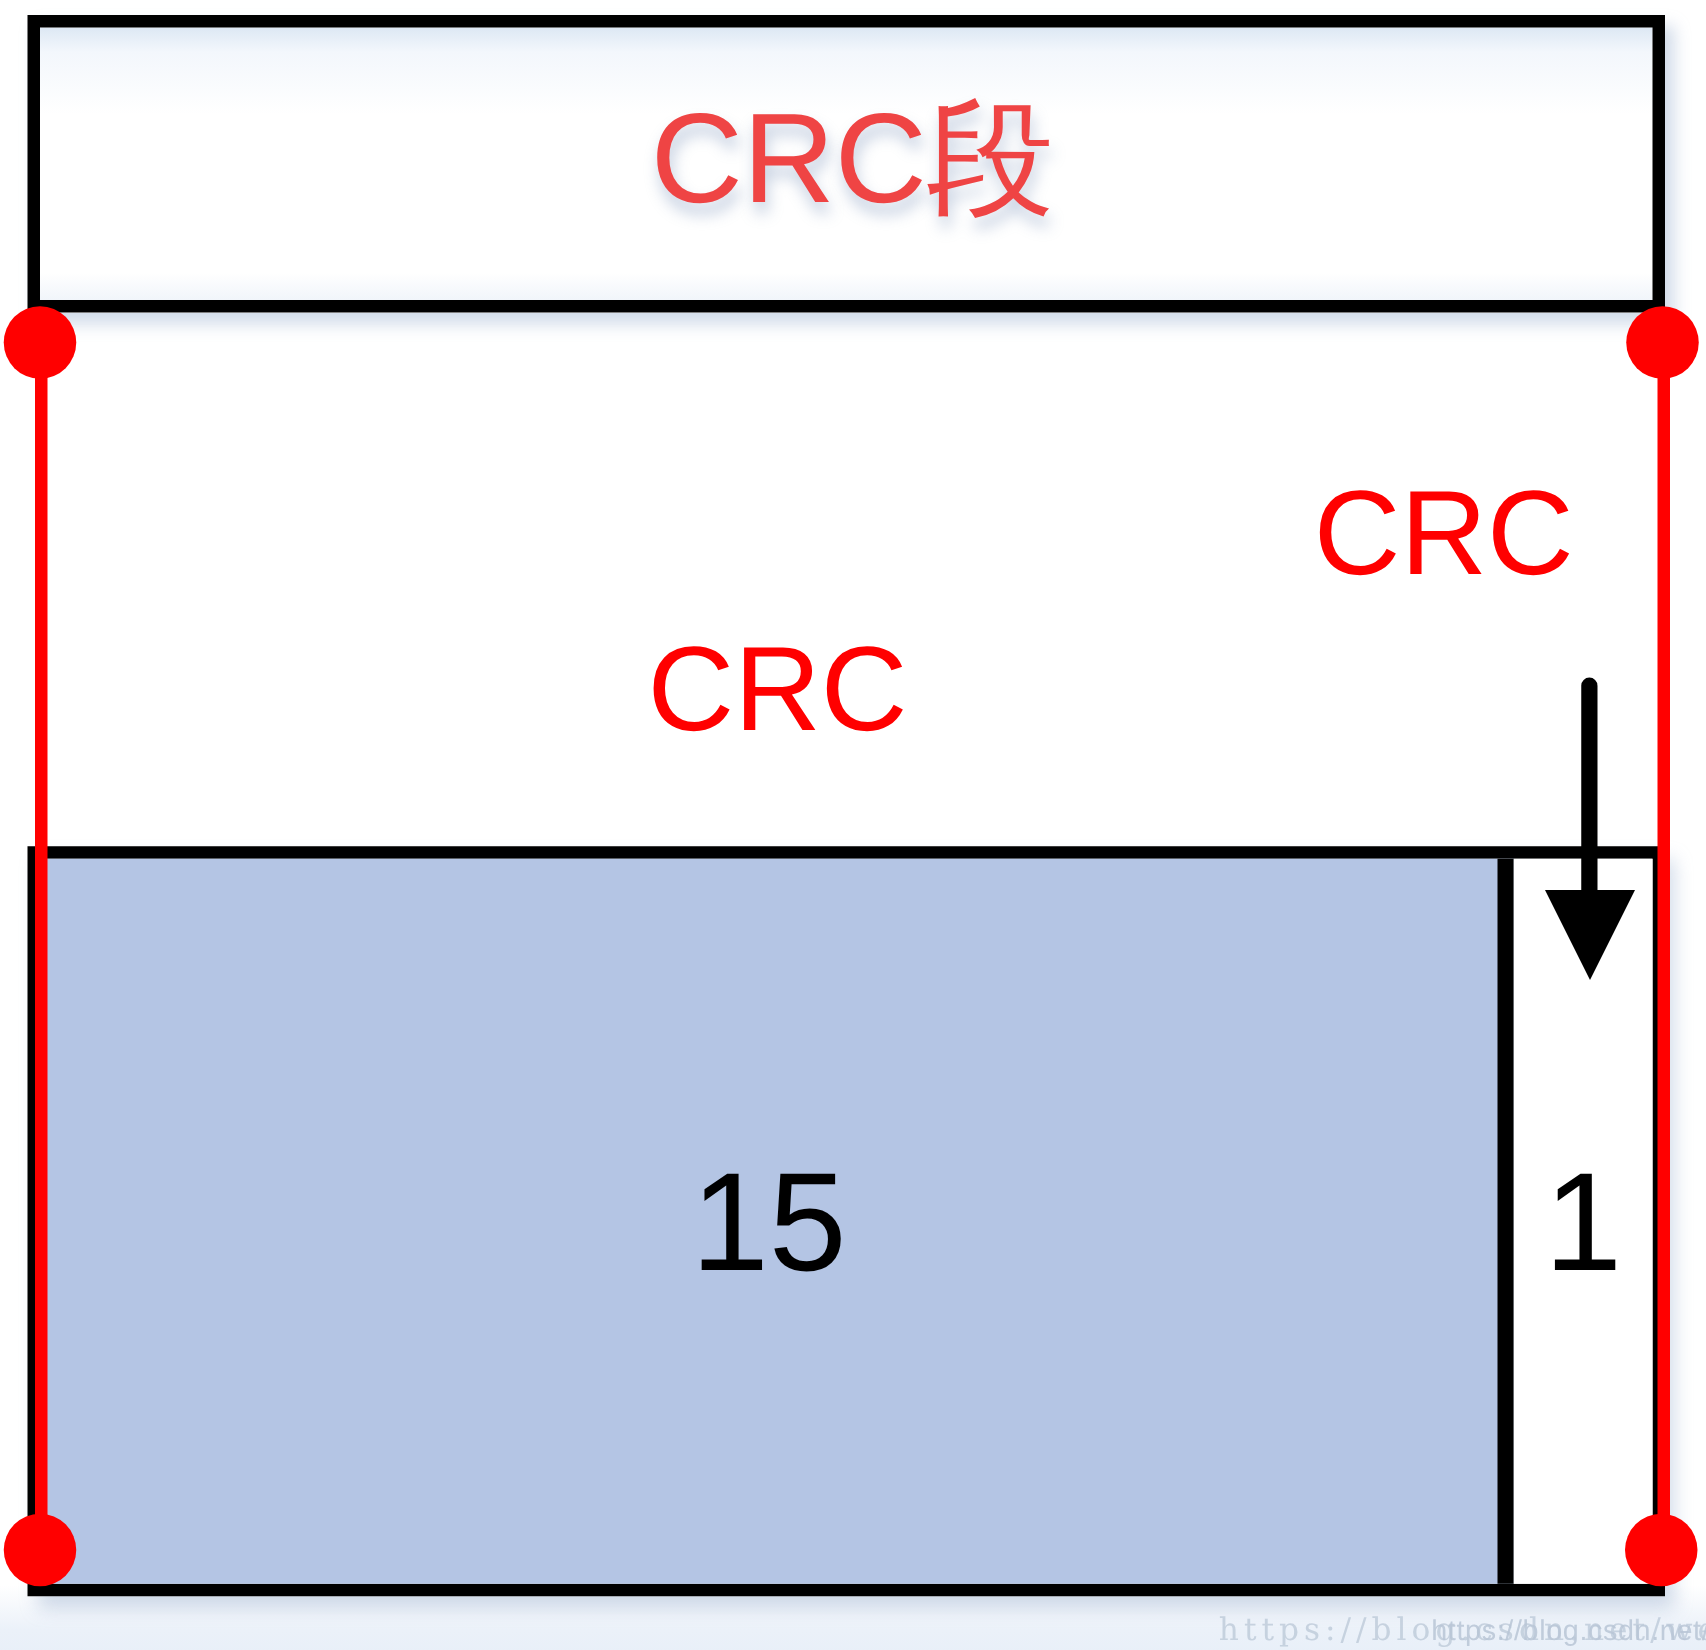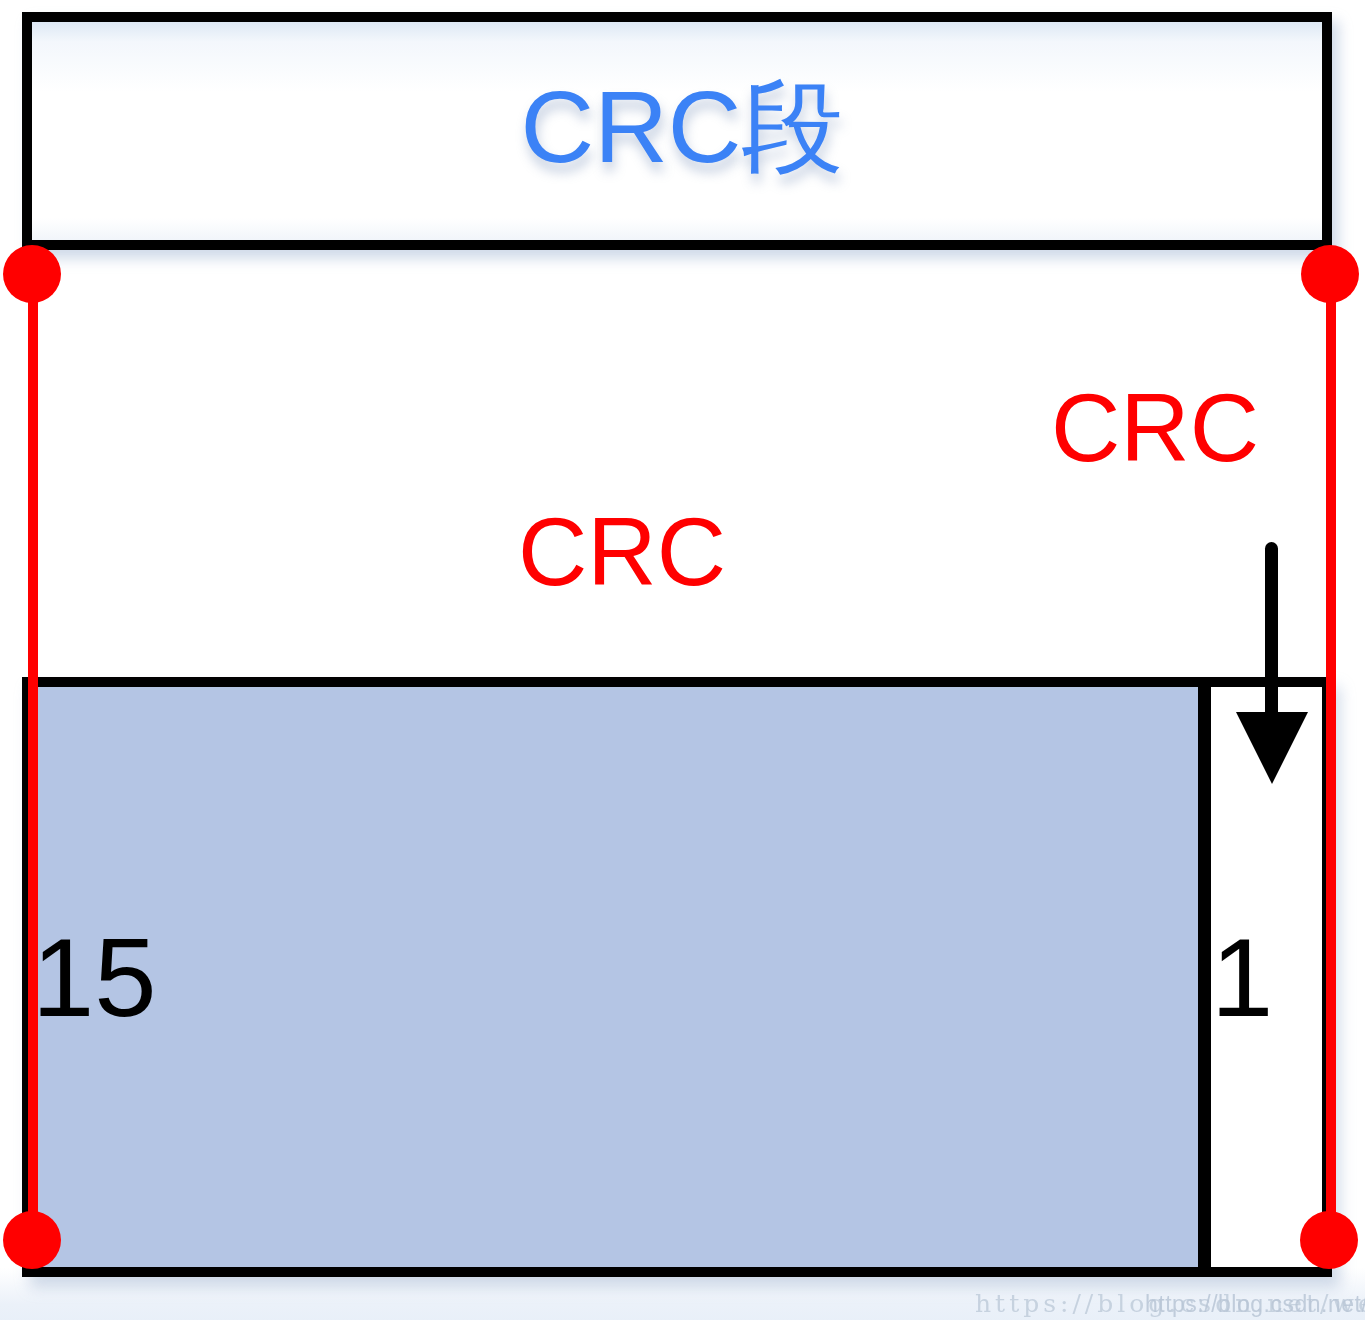--- a/index.html
+++ b/index.html
@@ -21,34 +21,34 @@
   
   .top-box{
     position:absolute;left:22px;top:12px;width:1310px;height:238px;
     box-sizing:border-box;border:10px solid var(--line-black,#000);
     background:linear-gradient(180deg,#dde8f4 0%,#f3f7fc 9%,#ffffff 32%,#ffffff 90%,#f1f5fa 100%);
     box-shadow:7px 9px 12px rgba(140,165,200,.40);
     z-index:1;
   }
   .top-box-title{
     position:absolute;left:682px;top:128px;transform:translate(-50%,-50%);
-    font-size:102px;color:#3b82f6;white-space:nowrap;
+    font-size:102px;color:#ef4444;white-space:nowrap;
     text-shadow:2px 9px 12px rgba(120,145,185,.45);
     z-index:2;
   }
 
   
   .bit-box{
     position:absolute;left:22px;top:677px;width:1310px;height:600px;
     box-sizing:border-box;border:10px solid var(--line-black,#000);
     background:#ffffff;display:flex;
     box-shadow:8px 10px 14px rgba(140,165,200,.40);
     z-index:1;
   }
-  .bit-cell{display:flex;align-items:center;
+  .bit-cell{display:flex;align-items:center;justify-content:center;
     font-size:112px;color:#000;}
   .bit-cell.crc{
     width:1179px;flex:0 0 auto;box-sizing:border-box;
     background:var(--field-fill,#B4C5E4);
     border-right:13px solid var(--line-black,#000);
   }
   .bit-cell.delim{flex:1 1 auto;background:#ffffff;}
 
   
   .vline{position:absolute;width:10px;top:255px;height:990px;

